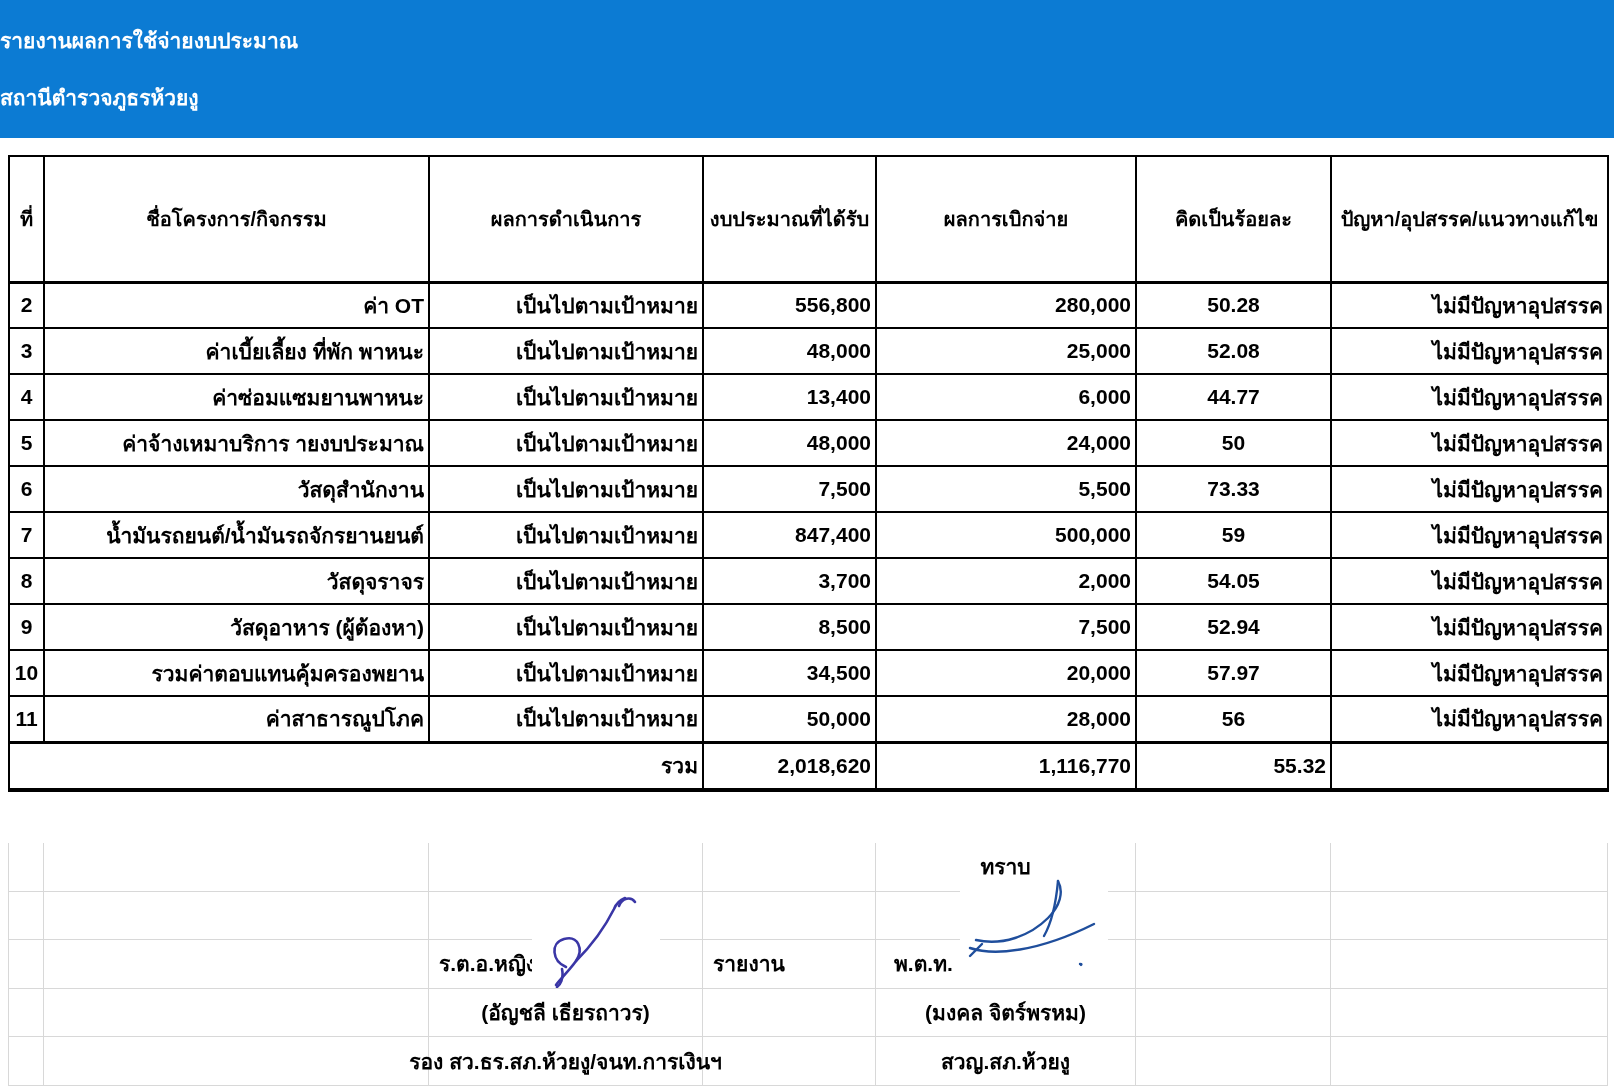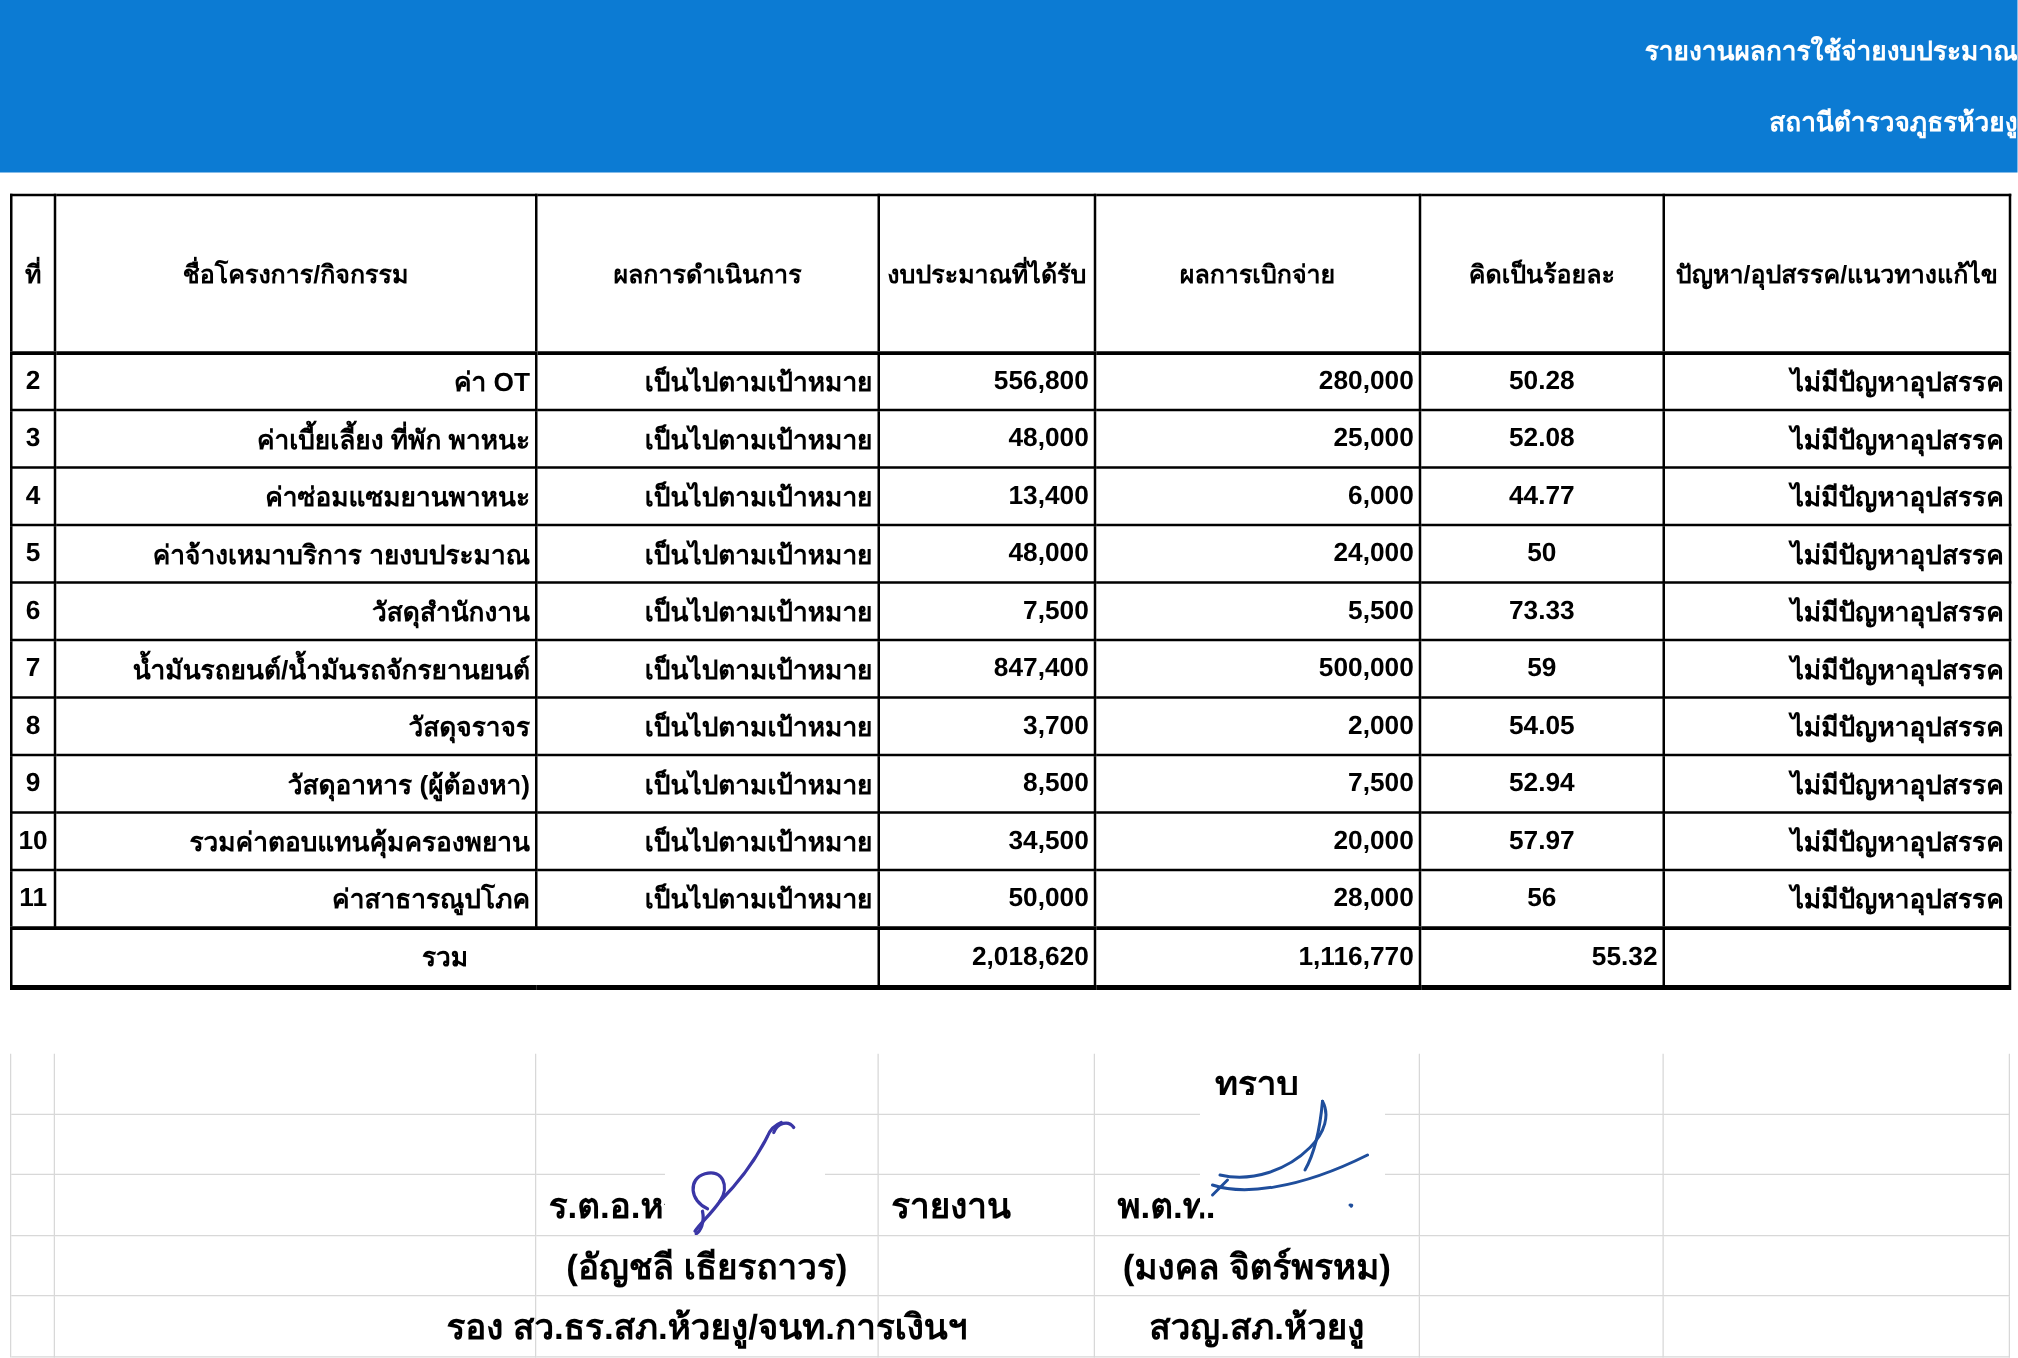--- a/index.html
+++ b/index.html
@@ -6,57 +6,57 @@
   body{
     width:1614px;height:1086px;position:relative;overflow:hidden;
     background:#ffffff;
     font-family:"Liberation Sans","DejaVu Sans",sans-serif;
     font-weight:bold;color:#000;
   }
   
   .banner{
     position:absolute;left:0;top:0;width:1614px;height:138px;
     display:flex;flex-direction:column;justify-content:space-evenly;
-    text-align:right;color:#fff;font-size:21px;
+    text-align:left;color:#fff;font-size:21px;
   }
   
   table.main{
     position:absolute;left:8px;top:155px;width:1599px;
     border-collapse:collapse;table-layout:fixed;
   }
   table.main td{
     border:2px solid #000;
     font-size:21px;font-weight:bold;
     padding:0 4px;overflow:hidden;white-space:nowrap;
     vertical-align:middle;
   }
   tr.header-row{height:126px;}
   tr.header-row td{text-align:center;font-size:20px;border-bottom-width:3px;white-space:normal;}
   tr.carry-row{height:50px;}
   tr.carry-row td{color:#dd0000;border-bottom-width:3px;}
   tr.data-row{height:46px;}
   tr.total-row{height:48px;}
-  tr.total-row td{border-top-width:3px;border-bottom-width:4px;}
+  tr.total-row td{border-top-width:3px;border-bottom-width:4px;text-align:right;}
   .c{text-align:center;}
   .l{text-align:right;padding-left:6px;}
   .r{text-align:right;padding-right:12px;}
   .r2{text-align:right;padding-right:20px;}
   
   .footer-grid{
     position:absolute;left:8px;top:843px;width:1599px;height:243px;
     display:grid;
     grid-template-columns:35px 385px 274px 173px 260px 195px 277px;
     grid-template-rows:repeat(5,48.6px);
     border-left:1.5px solid #d8d8d8;
   }
   .footer-grid .fg-cell{
     border-right:1.5px solid #d8d8d8;border-bottom:1.5px solid #d8d8d8;
     box-sizing:border-box;
     display:flex;align-items:center;
-    font-size:28px;font-weight:bold;overflow:visible;white-space:nowrap;
+    font-size:21px;font-weight:bold;overflow:visible;white-space:nowrap;
   }
   .fg-center{justify-content:center;}
   .fg-left{justify-content:flex-start;padding-left:10px;}
   .fg-left-wide{justify-content:flex-start;padding-left:18px;}
   
   .sig{position:absolute;background:#fff;z-index:3;}
   .sig svg{display:block;width:100%;height:100%;}
   .sig path{fill:none;stroke-linecap:round;stroke-linejoin:round;}
 </style>
 </head>

